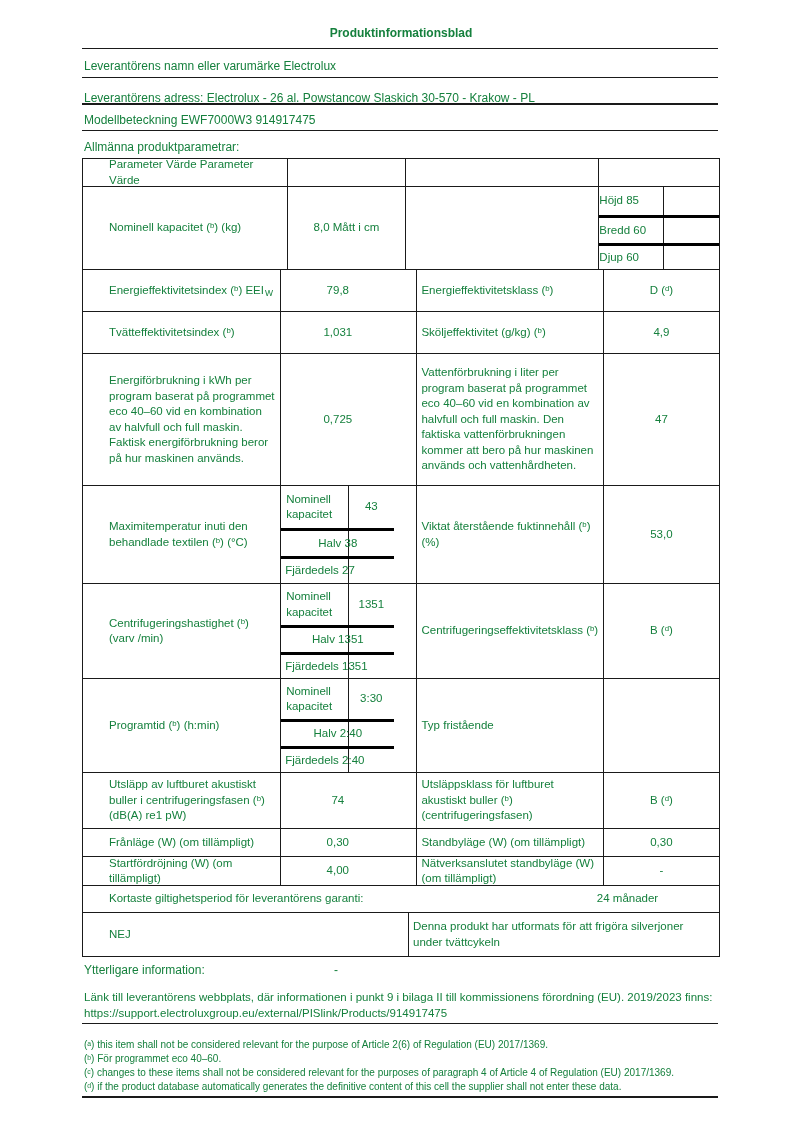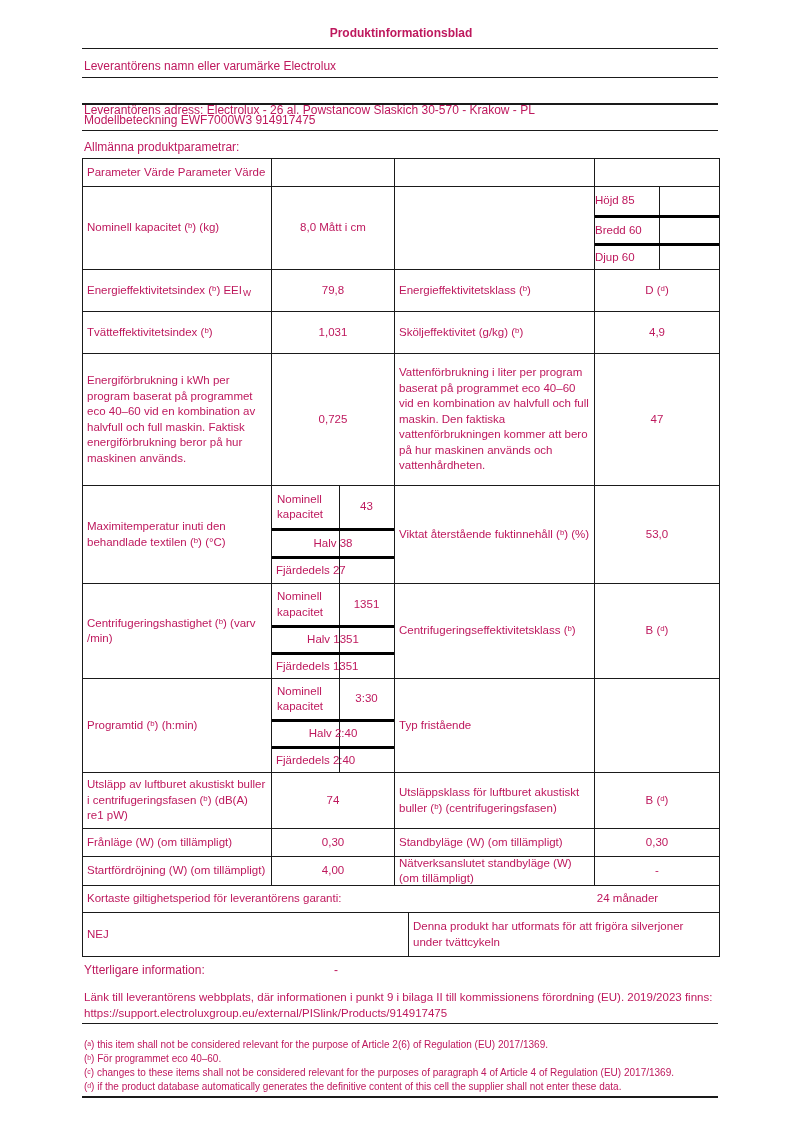--- a/index.html
+++ b/index.html
@@ -1,37 +1,37 @@
 <!DOCTYPE html>
 <html><head>
 <meta charset="utf-8">
 <style>
   html,body{margin:0;padding:0;background:#fff;}
   .page{
     position:relative;width:802px;height:1134px;background:#ffffff;
     font-family:"Liberation Sans","DejaVu Sans",sans-serif;
-    color:#be185d;font-size:12px;overflow:hidden;
+    color:#15803d;font-size:12px;overflow:hidden;
   }
   .abs{position:absolute;}
   .title{position:absolute;left:0;top:26px;width:802px;text-align:center;font-weight:bold;}
   .hr{position:absolute;left:82px;width:636px;height:0;border-top:1px solid #1a1a1a;}
   .hr.thick{border-top-width:2px;}
   .toprow{position:absolute;left:84px;width:630px;line-height:16px;}
 
   
   .tbl{position:absolute;left:82px;top:158px;width:636px;border:1px solid #1a1a1a;box-sizing:content-box;}
   .tr{display:flex;width:636px;box-sizing:border-box;align-items:stretch;}
   .tr + .tr{border-top:1px solid #1a1a1a;}
   .td{box-sizing:border-box;position:relative;font-size:11.5px;line-height:15.5px;display:flex;align-items:center;}
   .td + .td{border-left:1px solid #1a1a1a;}
   .c1{width:188px;}
   .c2{width:123px;}
   .c3{width:200px;}
   .c4{width:125px;}
-  .pl{padding-left:4px;padding-right:4px;}
+  .pl{padding-left:4px;padding-right:4px;margin-left:22px;}
   .ctr{justify-content:center;text-align:center;}
   .nested{display:block;padding:0;}
   .nested .vline{position:absolute;top:0;bottom:0;width:1px;background:#1a1a1a;z-index:0;}
   .subrow{display:flex;align-items:center;box-sizing:border-box;position:relative;z-index:1;}
   .subrow + .subrow{border-top:3px solid #000000;}
   .dim-l{width:64px;text-align:left;padding-right:5px;box-sizing:border-box;}
   .nk{width:67px;padding-left:5px;box-sizing:border-box;}
   .nv{flex:1;text-align:center;}
   .subctr{justify-content:center;text-align:center;}
   .subleft{padding-left:4px;text-align:center;}
@@ -44,21 +44,21 @@
 </style>
 </head>
 <body>
 
 <div class="page">
 
   <div class="title">Produktinformationsblad</div>
   <div class="hr" style="top:48px"></div>
   <div class="toprow" style="top:58px">Leverantörens namn eller varumärke Electrolux</div>
   <div class="hr" style="top:77px"></div>
-  <div class="toprow" style="top:102px">Leverantörens adress: Electrolux - 26 al. Powstancow Slaskich 30-570 - Krakow - PL</div>
+  <div class="toprow" style="top:90px">Leverantörens adress: Electrolux - 26 al. Powstancow Slaskich 30-570 - Krakow - PL</div>
   <div class="hr thick" style="top:103px"></div>
   <div class="toprow" style="top:112px">Modellbeteckning EWF7000W3 914917475</div>
   <div class="hr" style="top:130px"></div>
   <div class="toprow" style="top:139px">Allmänna produktparametrar:</div>
 
   <div class="tbl">
 
     <div class="tr" style="height:27px">
       <div class="td c1 pl">Parameter Värde Parameter Värde</div>
       <div class="td c2"></div>

